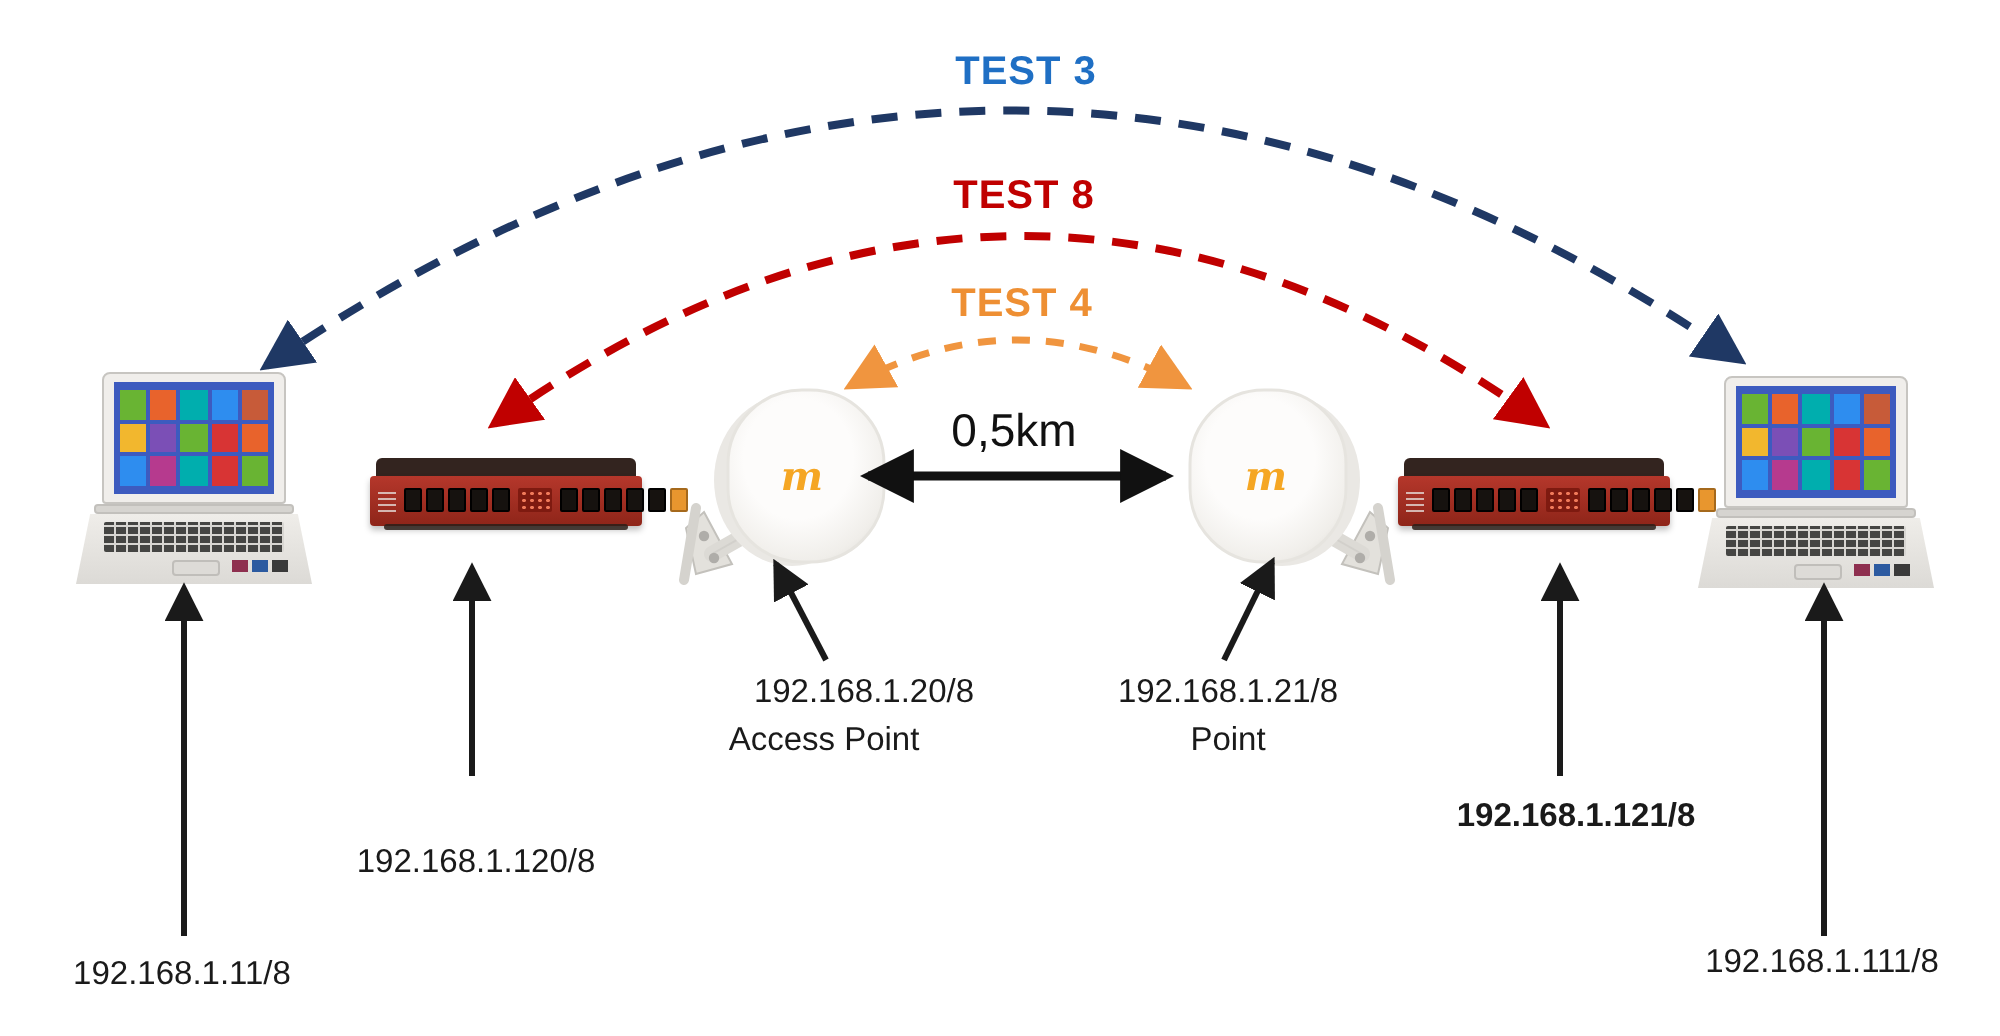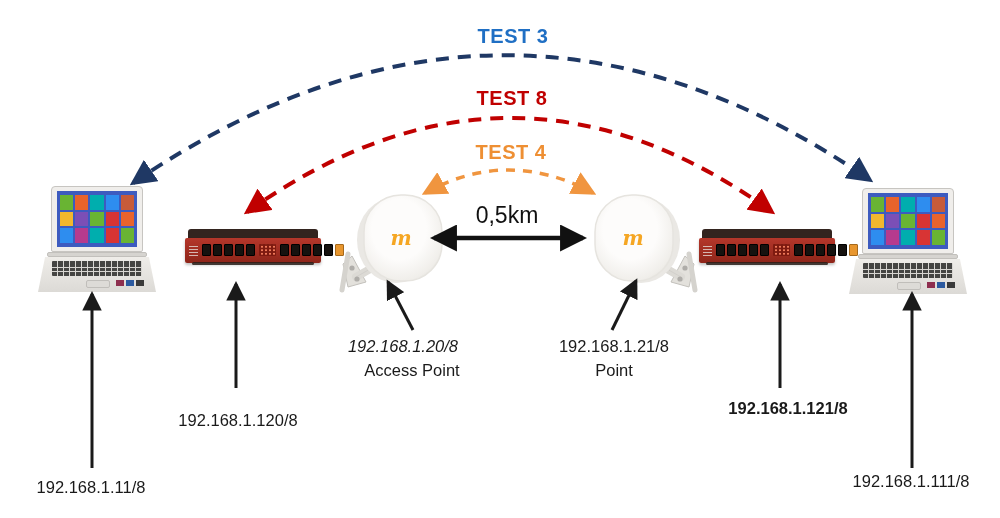--- a/index.html
+++ b/index.html
@@ -234,22 +234,22 @@
             <circle cx="19" cy="89" r="2.6" fill="#AFADA9"></circle>
         </g>
         <ellipse cx="58" cy="50" rx="39" ry="43" fill="#EAE8E4"></ellipse>
         <rect x="26" y="5" width="78" height="86" rx="37" fill="url(#dgr)" stroke="#E6E4DF" stroke-width="1.5"></rect>
       </g>
       <text x="49" y="55" font-size="20" font-style="italic" font-weight="700" fill="#F5A623" font-family="'DejaVu Serif', serif" text-anchor="middle">m</text>
     </svg>
   </div>
 
   <div class="ip-label" style="left:91px;  top:478px;">192.168.1.11/8</div>
-  <div class="ip-label" style="left:238px; top:411px;">192.168.1.120/8</div>
-  <div class="ip-label" style="left:403px; top:337px;font-style:italic;">192.168.1.20/8</div>
+  <div class="ip-label" style="left:238px; top:422px;">192.168.1.120/8</div>
+  <div class="ip-label" style="left:432px; top:337px;">192.168.1.20/8</div>
   <div class="role-label" style="left:412px; top:361px;">Access Point</div>
   <div class="ip-label" style="left:614px; top:337px;text-align:right;">192.168.1.21/8</div>
   <div class="role-label" style="left:614px; top:361px;">Point</div>
   <div class="ip-label" style="left:788px; top:399px;font-weight:bold;">192.168.1.121/8</div>
   <div class="ip-label" style="left:911px; top:472px;">192.168.1.111/8</div>
 
   <svg class="overlay" width="1000" height="518" viewBox="0 0 1000 518">
     <defs>
       <marker id="ah-navy" viewBox="0 0 10 10" refX="8.5" refY="5" markerWidth="6.5" markerHeight="6.5" orient="auto-start-reverse">
           <path d="M0,0 L10,5 L0,10 Z" fill="#1F3864"></path>

